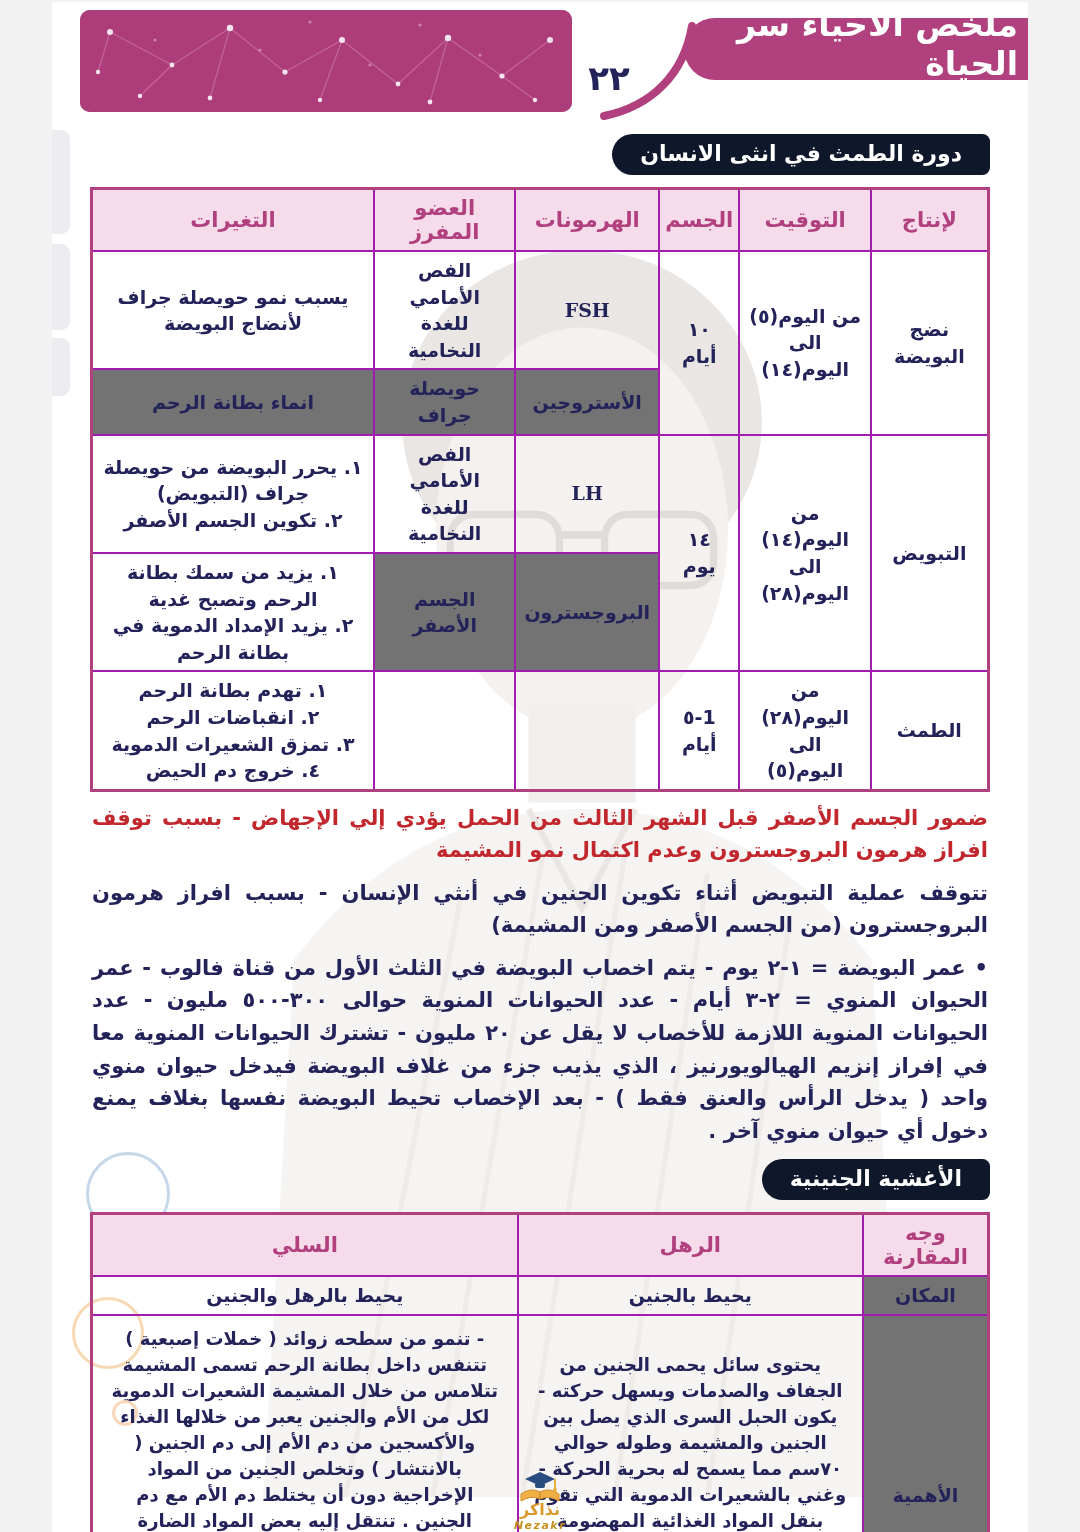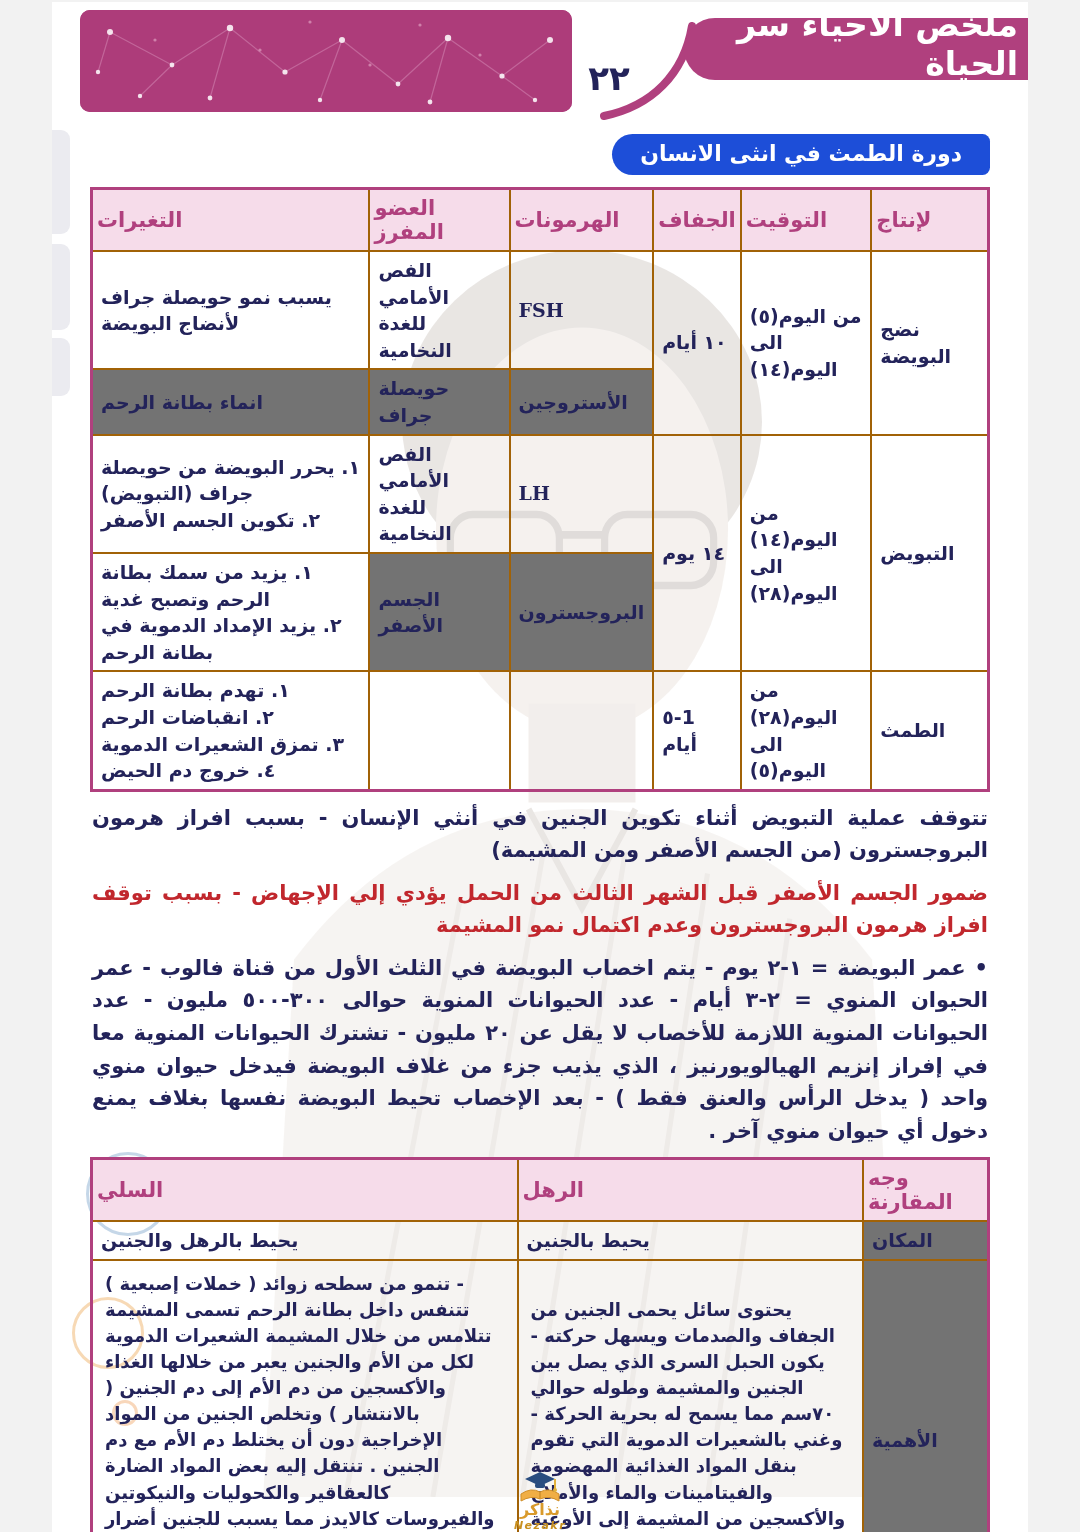--- a/index.html
+++ b/index.html
@@ -34,26 +34,26 @@
   .watermark { position:absolute; left:170px; top:205px; width:720px; height:1290px; opacity:.40; z-index:0; }
   .edge-tab { position:absolute; left:0; width:18px; background:#ebebf0; border-radius:0 9px 9px 0; z-index:0; }
   .tab1 { top:128px; height:104px; } .tab2 { top:242px; height:86px; } .tab3 { top:336px; height:58px; }
   .ring { position:absolute; border-radius:50%; z-index:0; }
   .ring-blue   { left:34px; top:1150px; width:84px; height:84px; border:3px solid rgba(90,140,190,.35); }
   .ring-orange { left:20px; top:1295px; width:72px; height:72px; border:3px solid rgba(235,160,70,.4); }
   .dot-orange  { left:60px; top:1398px; width:26px; height:26px; border:3px solid rgba(235,140,60,.35); }
   
   .content { position:relative; z-index:2; padding:0 38px; }
   .section-pill {
-    background:#1d4ed8; color:#fff; font-weight:700; font-size:22px;
+    background:#0f172a; color:#fff; font-weight:700; font-size:22px;
     padding:7px 28px 9px 28px; width:fit-content;
     border-radius:22px 8px 8px 22px; margin:12px 0 12px auto;
   }
   .tbl { width:100%; border-collapse:collapse; border:3px solid #b0407e; background:transparent; }
-  .tbl th, .tbl td { border:2px solid #a16207; text-align:left; vertical-align:middle; padding:5px 8px; }
+  .tbl th, .tbl td { border:2px solid #a21caf; text-align:center; vertical-align:middle; padding:5px 8px; }
   .tbl th { background:#f6dcea; color:#b0407e; font-size:21px; font-weight:700; padding:6px 4px; }
   .tbl td { color:#23235a; font-weight:700; font-size:19px; line-height:1.4; }
   .pink-cell { background:#737373; }
   .pre { white-space:pre-line; }
   .latin { font-family:"DejaVu Serif", serif; font-size:21px; }
   
   .note { font-size:21px; font-weight:700; line-height:1.55; margin:10px 2px; text-align:justify; }
   .red-text { color:#c1272d; }
   .navy-text { color:#23235a; }
   .magenta-text { color:#b0407e; }
@@ -168,21 +168,21 @@
           <col style="width:15%">
           <col style="width:9%">
         <col style="width:12%">
           <col style="width:16.5%">
           <col style="width:34%">
       </colgroup>
       <thead>
         <tr>
           <th>لإنتاج</th>
           <th>التوقيت</th>
-          <th>الجفاف</th>
+          <th>الجسم</th>
           <th>الهرمونات</th>
           <th>العضو المفرز</th>
           <th>التغيرات</th>
         </tr>
       </thead>
       <tbody>
         <tr>
           <td rowspan="2">نضج البويضة</td>
           <td rowspan="2">من اليوم(٥) الى اليوم(١٤)</td>
           <td rowspan="2">١٠ أيام</td>
@@ -217,27 +217,28 @@
           <td></td>
           <td></td>
           <td class="pre">١. تهدم بطانة الرحم
 ٢. انقباضات الرحم
 ٣. تمزق الشعيرات الدموية
 ٤. خروج دم الحيض</td>
         </tr>
       </tbody>
     </table>
 
+    <p class="note red-text">ضمور الجسم الأصفر قبل الشهر الثالث من الحمل يؤدي إلي الإجهاض - بسبب توقف افراز هرمون البروجسترون وعدم اكتمال نمو المشيمة</p>
+
     <p class="note navy-text">تتوقف عملية التبويض أثناء تكوين الجنين في أنثي الإنسان - بسبب افراز هرمون البروجسترون (من الجسم الأصفر ومن المشيمة)</p>
 
-    <p class="note red-text">ضمور الجسم الأصفر قبل الشهر الثالث من الحمل يؤدي إلي الإجهاض - بسبب توقف افراز هرمون البروجسترون وعدم اكتمال نمو المشيمة</p>
-
 
     <p class="note navy-text bullet"><span>عمر البويضة = ١-٢ يوم - يتم اخصاب البويضة في الثلث الأول من قناة فالوب - عمر الحيوان المنوي = ٢-٣ أيام - عدد الحيوانات المنوية حوالى ٣٠٠-٥٠٠ مليون - عدد الحيوانات المنوية اللازمة للأخصاب لا يقل عن ٢٠ مليون - تشترك الحيوانات المنوية معا في إفراز إنزيم الهيالويورنيز ، الذي يذيب جزء من غلاف البويضة فيدخل حيوان منوي واحد ( يدخل الرأس والعنق فقط ) - بعد الإخصاب تحيط البويضة نفسها بغلاف يمنع دخول أي حيوان منوي آخر .</span></p>
 
+    <div class="section-pill">الأغشية الجنينية</div>
 
     <table class="tbl tbl2">
       <colgroup>
         <col style="width:14%">
           <col style="width:38.5%">
           <col style="width:47.5%">
       </colgroup>
       <thead>
         <tr>
           <th>وجه المقارنة</th>

